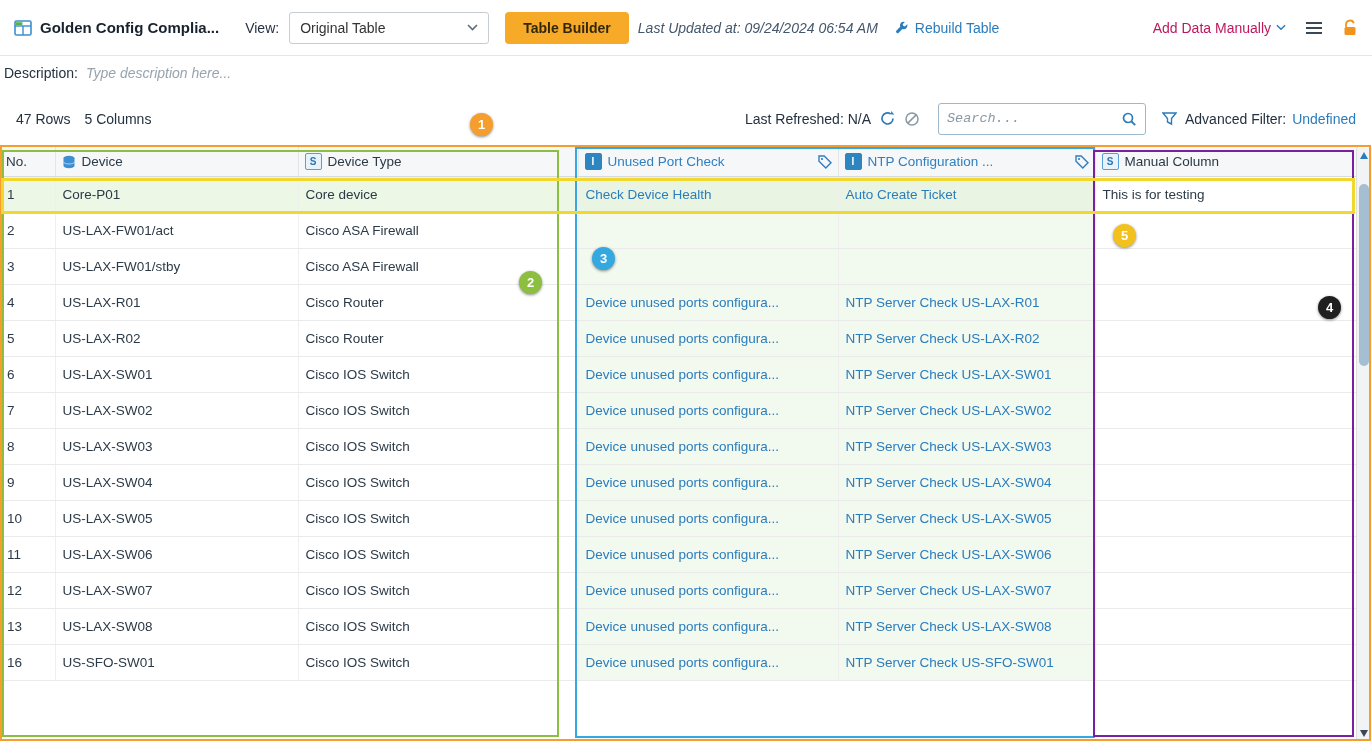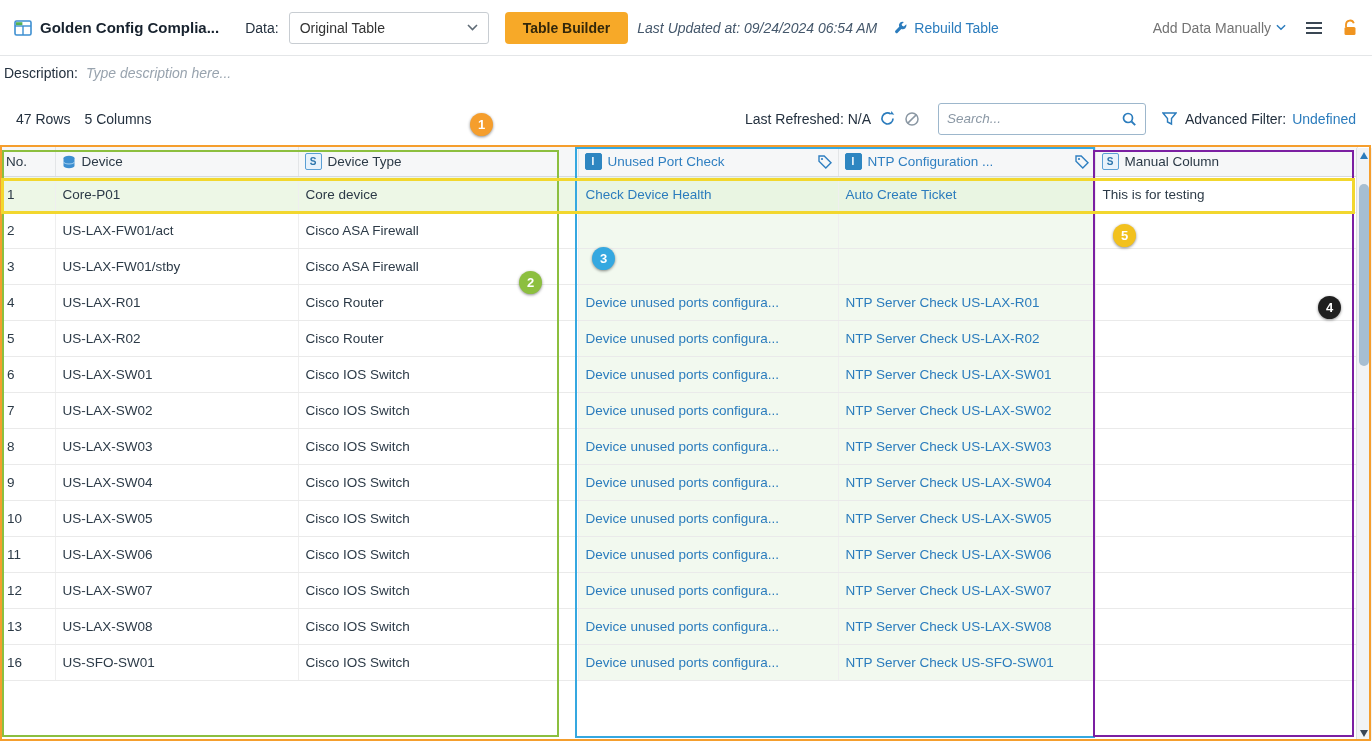--- a/index.html
+++ b/index.html
@@ -17,21 +17,21 @@
   .select { margin-left:10px; width:178px; height:30px; border:1px solid #c8cdd2;
             border-radius:3px; background:#fff; display:flex; align-items:center;
             justify-content:space-between; padding:0 10px; font-size:14px; color:#333;
             cursor:pointer; }
   .btn-builder { margin-left:16px; background:#F7A928; border:none; border-radius:4px;
                  padding:8px 18px; font-size:14px; font-weight:bold; color:#33270a;
                  font-family:"Liberation Sans", sans-serif; cursor:pointer; }
   .last-updated { margin-left:9px; font-style:italic; font-size:14px; color:#44576b; }
   .rebuild { margin-left:16px; display:flex; align-items:center; gap:6px;
              color:#2b7cbd; font-size:14px; cursor:pointer; }
-  .add-data { display:flex; align-items:center; gap:5px; color:#737373;
+  .add-data { display:flex; align-items:center; gap:5px; color:#be185d;
               font-size:14px; cursor:pointer; }
   .hamburger { margin-left:20px; display:inline-flex; flex-direction:column; gap:3px;
                cursor:pointer; }
   .hamburger i { display:block; width:16px; height:2px; background:#3a4754; }
   .lock { margin-left:20px; cursor:pointer; }
 
   
   .descrow { height:34px; display:flex; align-items:center; padding:0 4px; }
   .desc-label { font-size:14px; }
   .desc-input { margin-left:8px; border:none; outline:none; width:420px;
@@ -43,21 +43,21 @@
   .statsrow { height:57px; display:flex; align-items:center;
               justify-content:space-between; padding:0 16px; }
   .sr-left { display:flex; gap:14px; font-size:14px; }
   .sr-right { display:flex; align-items:center; font-size:14px; }
   .sr-right .gap-s { margin-left:8px; } .sr-right .gap-m { margin-left:16px; }
   .searchbox { margin-left:18px; width:190px; height:30px; border:1px solid #9db7cc;
                border-radius:3px; display:flex; align-items:center; padding:0 8px;
                background:#fff; }
   .searchbox input { flex:1; border:none; outline:none; font-size:13.5px;
                      font-style:italic; color:#333; min-width:0;
-                     font-family:Liberation Sans, sans-serif; }
+                     font-family:Liberation Mono, monospace; }
   .searchbox input::placeholder { color:#8b98a5; font-style:italic; }
   .af-value { margin-left:6px; color:#2b7cbd; text-decoration:none; cursor:pointer; }
   .af-label { margin-left:8px; }
 
   
   .table-wrap { position:absolute; top:147px; left:0; width:1357px; }
   table { border-collapse:collapse; table-layout:fixed; width:1357px; }
   th { height:29px; background:#f6f7f8; border-bottom:1px solid #d7dadd;
        border-right:1px solid #e3e5e7; font-weight:normal; font-size:13.5px;
        color:#2c3a47; padding:0 6px; text-align:left; }
@@ -118,21 +118,21 @@
     <div class="tb-left">
       <span class="icon">
         <svg width="18" height="18" viewBox="0 0 18 18">
             <rect x="1" y="2" width="16" height="14" rx="1.5" fill="none" stroke="#3d8fd1" stroke-width="1.6"></rect>
             <line x1="1" y1="7" x2="17" y2="7" stroke="#3d8fd1" stroke-width="1.4"></line>
             <line x1="9" y1="7" x2="9" y2="16" stroke="#3d8fd1" stroke-width="1.4"></line>
             <rect x="2" y="3.2" width="6.4" height="3" fill="#55b155"></rect>
           </svg>
       </span>
       <span class="title">Golden Config Complia...</span>
-      <span class="view-label">Data:</span>
+      <span class="view-label">View:</span>
       <div class="select">
         <span>Original Table</span>
         <span class="icon">
           <svg width="11" height="7" viewBox="0 0 11 7">
               <path d="M1 1l4.5 4.5L10 1" fill="none" stroke="#5f6b76" stroke-width="1.6"></path>
             </svg>
         </span>
       </div>
       <button class="btn-builder">Table Builder</button>
       <span class="last-updated">Last Updated at: 09/24/2024 06:54 AM</span>

